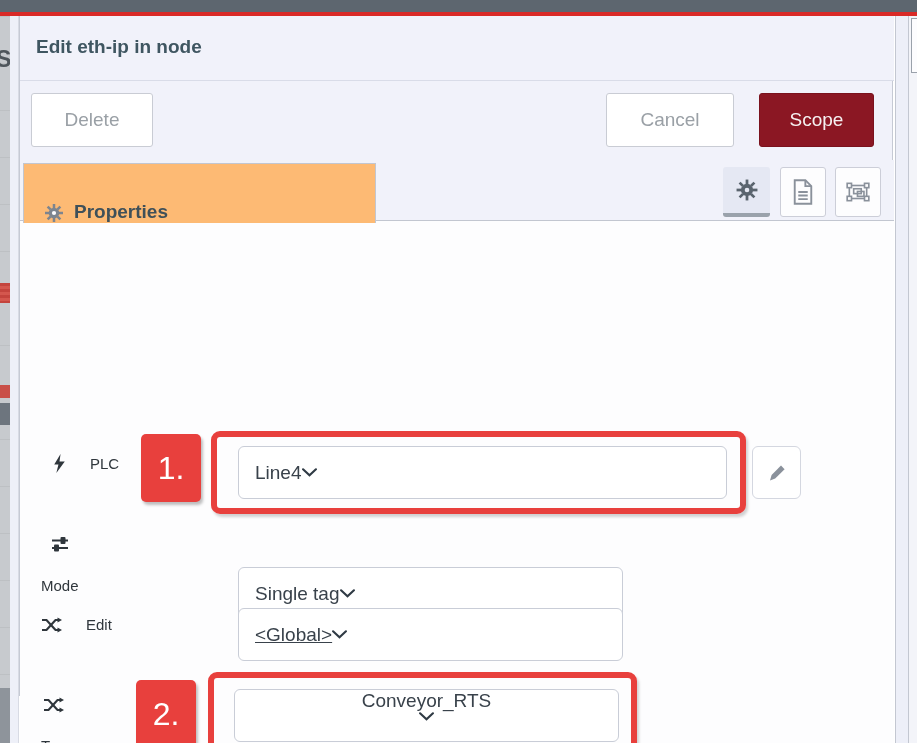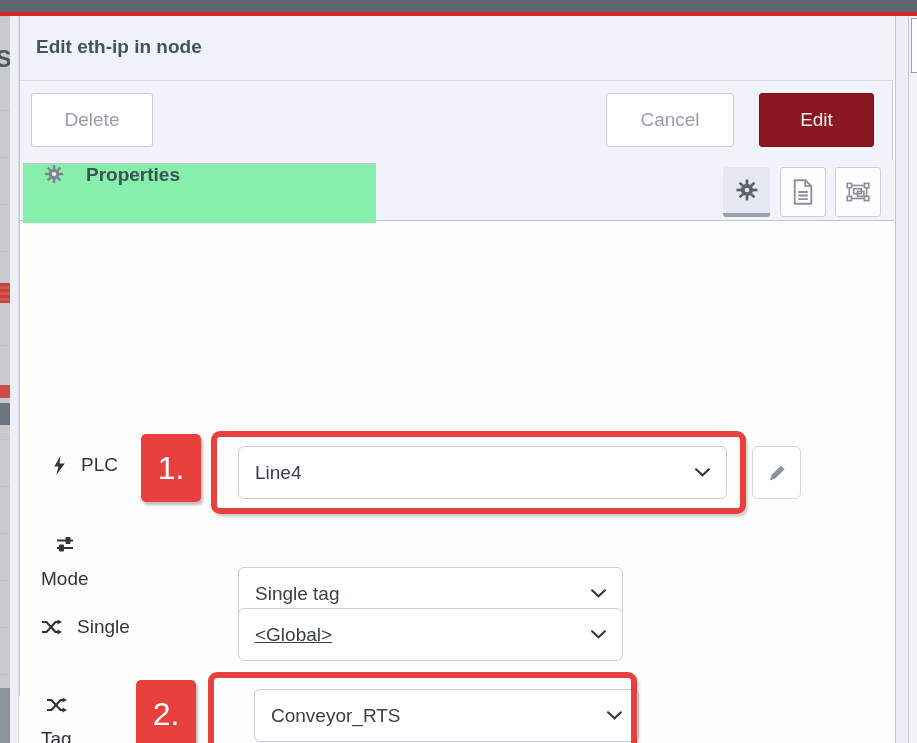--- a/index.html
+++ b/index.html
@@ -42,38 +42,38 @@
   .btn-plain { background:#fff; border:1px solid #c9ccd4; color:#9aa0a6; }
   .btn-delete { left:11px; top:77px; width:122px; height:54px; }
   .btn-cancel { left:586px; top:77px; width:128px; height:54px; }
   .btn-done   { left:739px; top:77px; width:115px; height:54px; background:#8b1723;
                 border:1px solid #7a121d; color:#f6f1f1; }
 
   
   .tabrow { position:absolute; left:0; top:144px; width:874px; height:61px; background:#f1f2fa; }
   .tabrow-line { position:absolute; left:0; top:204px; width:874px; height:1px; background:#c2c6d0; }
   .tab-properties { position:absolute; left:3px; top:147px; width:353px; height:60px;
-                    background:#86efac; border:1px solid #c2c6d0; border-bottom:none; z-index:2;
-                    display:flex; align-items:flex-start; gap:22px; padding-left:20px;
+                    background:#fdba74; border:1px solid #c2c6d0; border-bottom:none; z-index:2;
+                    display:flex; align-items:flex-end; gap:10px; padding-left:20px;
                     font-size:19px; font-weight:bold; color:#3f5059; }
   .icon-btn { position:absolute; top:151px; width:46px; height:50px; display:flex;
               align-items:center; justify-content:center; border-radius:3px; cursor:pointer; }
   .icon-btn.selected { background:#e5e8f3; border-bottom:4px solid #9aa2ab; }
   .icon-btn.plain { background:#fdfdfe; border:1px solid #ccced8; }
   .ib-gear { left:703px; width:47px; }
   .ib-doc  { left:760px; }
   .ib-app  { left:815px; }
 
   
   .form-area { position:absolute; left:0; top:205px; width:874px; height:522px; background:#fdfdfe; }
-  .frm-label { position:absolute; display:flex; align-items:center; gap:15px;
-               font-size:19px; color:#2f363c; }
+  .frm-label { position:absolute; display:flex; align-items:center; gap:24px;
+               font-size:15px; color:#2f363c; }
   .select, .textinput { position:absolute; background:#fff; border:1px solid #c9cdd7;
                border-radius:6px; height:53px; font-size:19px; color:#39424b; }
-  .select { display:flex; align-items:center; justify-content:space-between; padding:0 16px; cursor:pointer; }
+  .select { display:flex; align-items:center; padding:0 16px; cursor:pointer; }
   .badge { position:absolute; width:60px; height:68px; background:#e8403d; border-radius:5px;
            box-shadow:2px 3px 3px rgba(0,0,0,0.25); color:#fff; font-size:32px;
            display:flex; align-items:center; justify-content:center; }
   .hl-outline { position:absolute; border:6px solid #e8403d; border-radius:9px;
                 box-shadow:2px 3px 3px rgba(0,0,0,0.18); pointer-events:none; z-index:3; }
   .pencil-btn { position:absolute; left:732px; top:225px; width:49px; height:53px; background:#fff;
                 border:1px solid #d4d7e0; border-radius:6px; display:flex; align-items:center;
                 justify-content:center; cursor:pointer; }
 
   svg { display:block; }
@@ -96,21 +96,21 @@
   <div class="abs bg-strip"></div>
 
   <div class="abs dialog">
 
     <div class="dlg-header">
       <div class="dlg-title">Edit eth-ip in node</div>
     </div>
 
     <button class="btn btn-plain btn-cancel">Cancel</button>
     <button class="btn btn-plain btn-delete">Delete</button>
-    <button class="btn btn-done">Edit</button>
+    <button class="btn btn-done">Scope</button>
 
     <div class="tabrow"></div>
     <div class="tabrow-line"></div>
 
     <div class="tab-properties">
       <span>
         <svg width="20" height="20" viewBox="0 0 20 20">
           <g fill="#7d858f">
             <rect x="8.75" y="1" width="2.5" height="4"></rect>
             <rect x="8.75" y="1" width="2.5" height="4" transform="rotate(45 10 10)"></rect>
@@ -223,21 +223,21 @@
         <span>
           <svg width="21" height="16" viewBox="0 0 21 16">
             <g stroke="#2f363c" stroke-width="2.2" fill="none">
               <path d="M1 3 h4.5 l9 10 h2.5"></path>
               <path d="M1 13 h4.5 l9 -10 h2.5"></path>
             </g>
             <path d="M16.5 0.5 l4.5 2.5 -4.5 2.5 z" fill="#2f363c"></path>
             <path d="M16.5 10.5 l4.5 2.5 -4.5 2.5 z" fill="#2f363c"></path>
           </svg>
         </span>
-        <span>Single</span>
+        <span>Edit</span>
       </div>
       <div class="select" style="left:218px; top:387px; width:385px;text-decoration:underline;">
         <span>&lt;Global&gt;</span>
         <span>
           <svg width="15" height="9" viewBox="0 0 14 8">
               <path d="M1 1 l6 5.5 L13 1" stroke="#2f3a44" stroke-width="2" fill="none" stroke-linecap="round"></path>
             </svg>
         </span>
       </div>
 
@@ -249,21 +249,21 @@
               <path d="M1 13 h4.5 l9 -10 h2.5"></path>
             </g>
             <path d="M16.5 0.5 l4.5 2.5 -4.5 2.5 z" fill="#2f363c"></path>
             <path d="M16.5 10.5 l4.5 2.5 -4.5 2.5 z" fill="#2f363c"></path>
           </svg>
         </span>
         <span>Tag</span>
       </div>
       <div class="badge" style="left:116px; top:459px;">2.</div>
       <div class="hl-outline" style="left:188px; top:451px; width:429px; height:85px;"></div>
-      <div class="select" style="left:234px; top:468px; width:385px;">
+      <div class="select" style="left:214px; top:468px; width:385px;flex-direction:column;">
         <span>Conveyor_RTS</span>
         <span>
           <svg width="15" height="9" viewBox="0 0 14 8">
               <path d="M1 1 l6 5.5 L13 1" stroke="#2f3a44" stroke-width="2" fill="none" stroke-linecap="round"></path>
             </svg>
         </span>
       </div>
 
     </div>
   </div>

